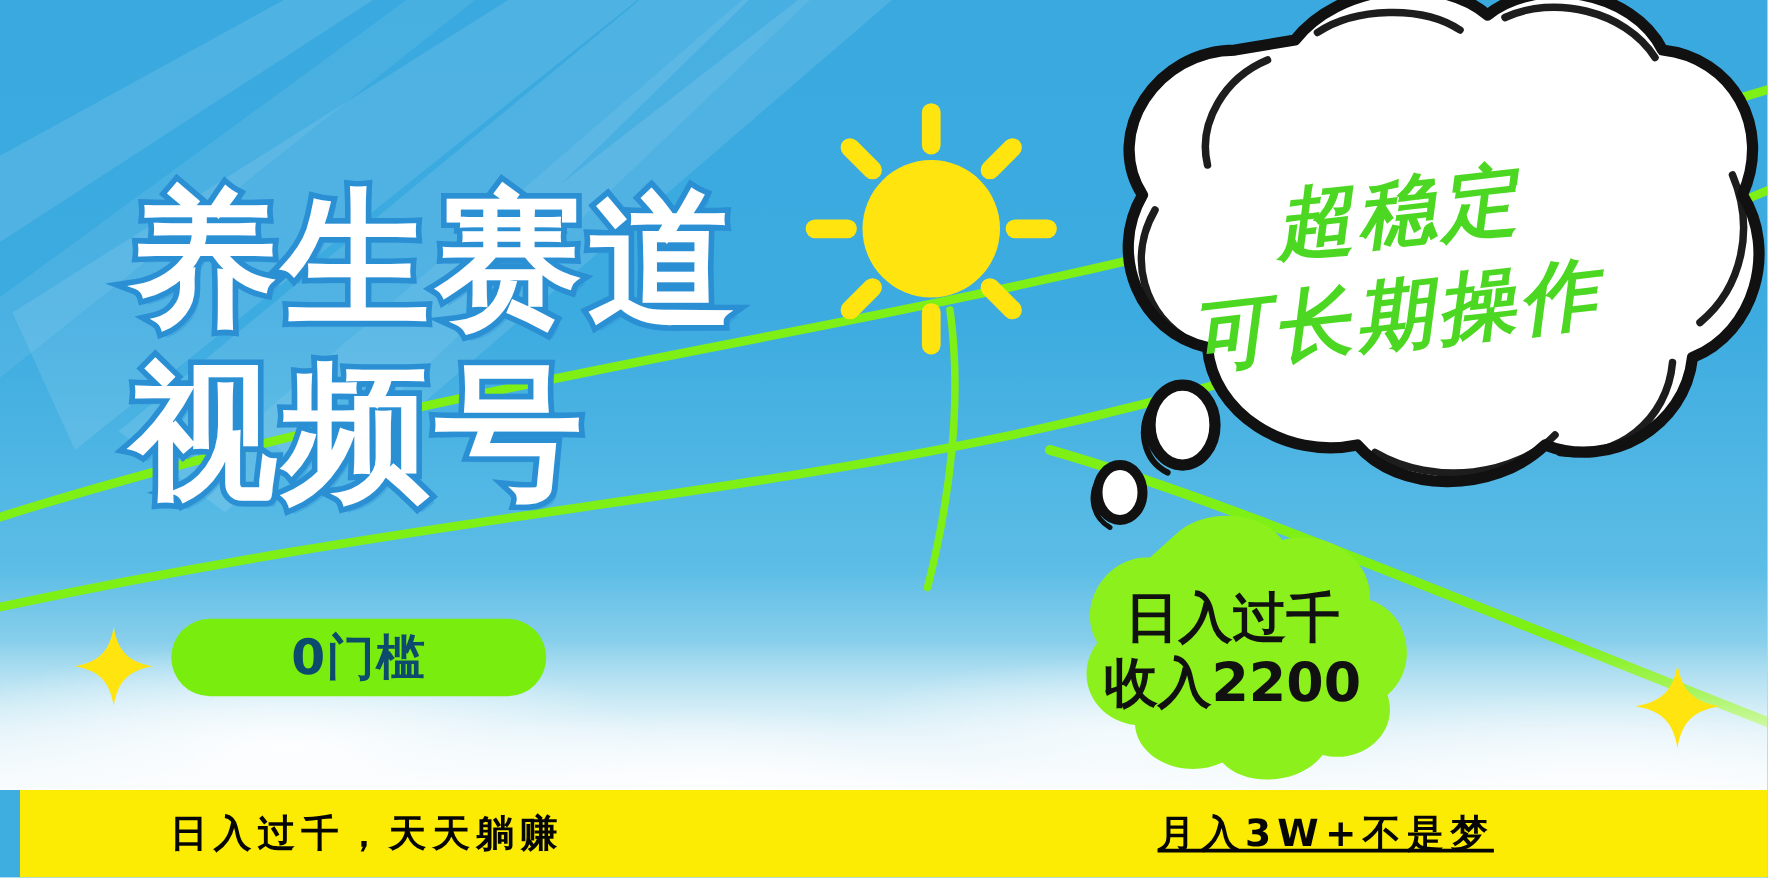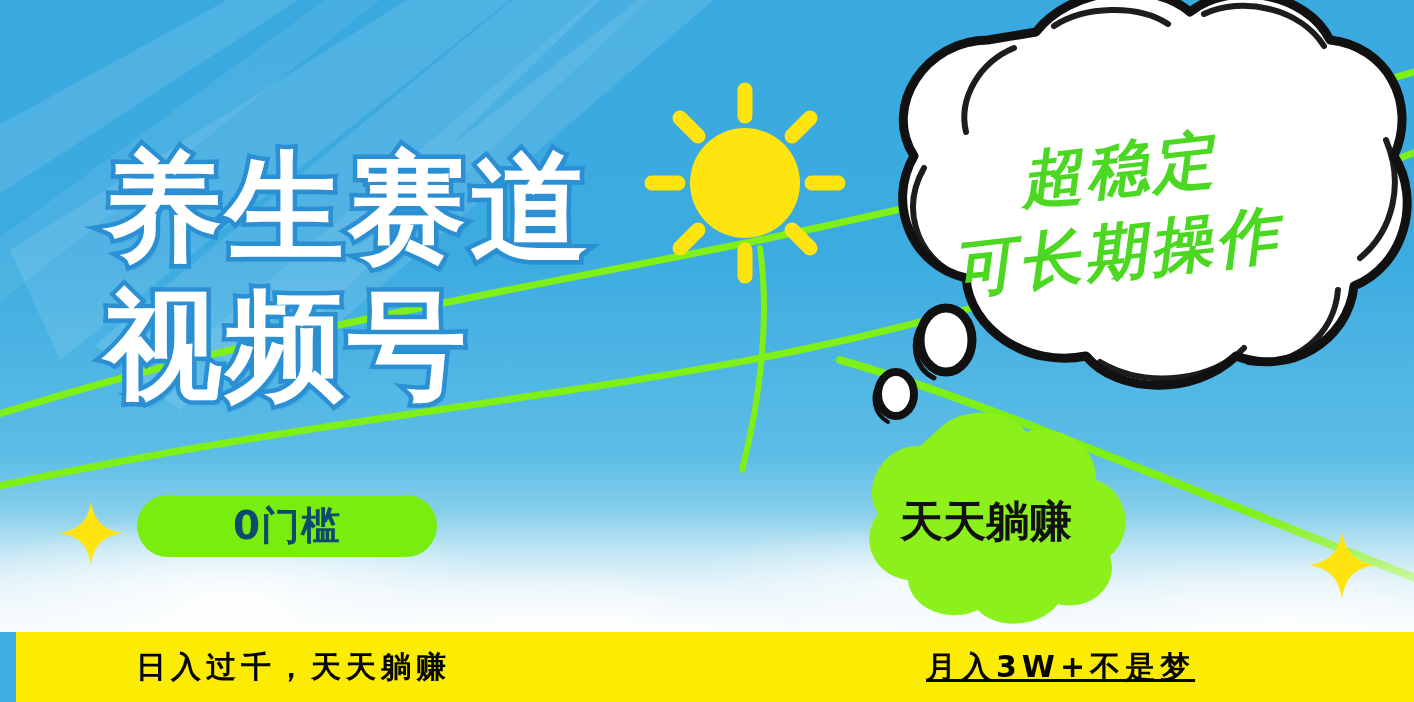--- a/index.html
+++ b/index.html
@@ -349,21 +349,22 @@
                C292 78, 300 122, 274 144
                C284 174, 254 200, 222 192
                C204 216, 160 218, 142 198
                C112 212, 74 196, 72 168
                C38 164, 22 128, 42 102
                C24 74, 48 32, 84 34
                Z" fill="#8cf01c"></path>
     </svg>
 
     <div class="blob-text">
-      <div class="blob-line b1">天天躺赚</div>
+      <div class="blob-line b1">日入过千</div>
+      <div class="blob-line b2">收入2200</div>
     </div>
   </div>
 
   <div class="footer-bar">
     <div class="footer-text footer-left">日入过千，天天躺赚</div>
     <div class="footer-text footer-right">月入3W+不是梦</div>
   </div>
 
 </div>
 

